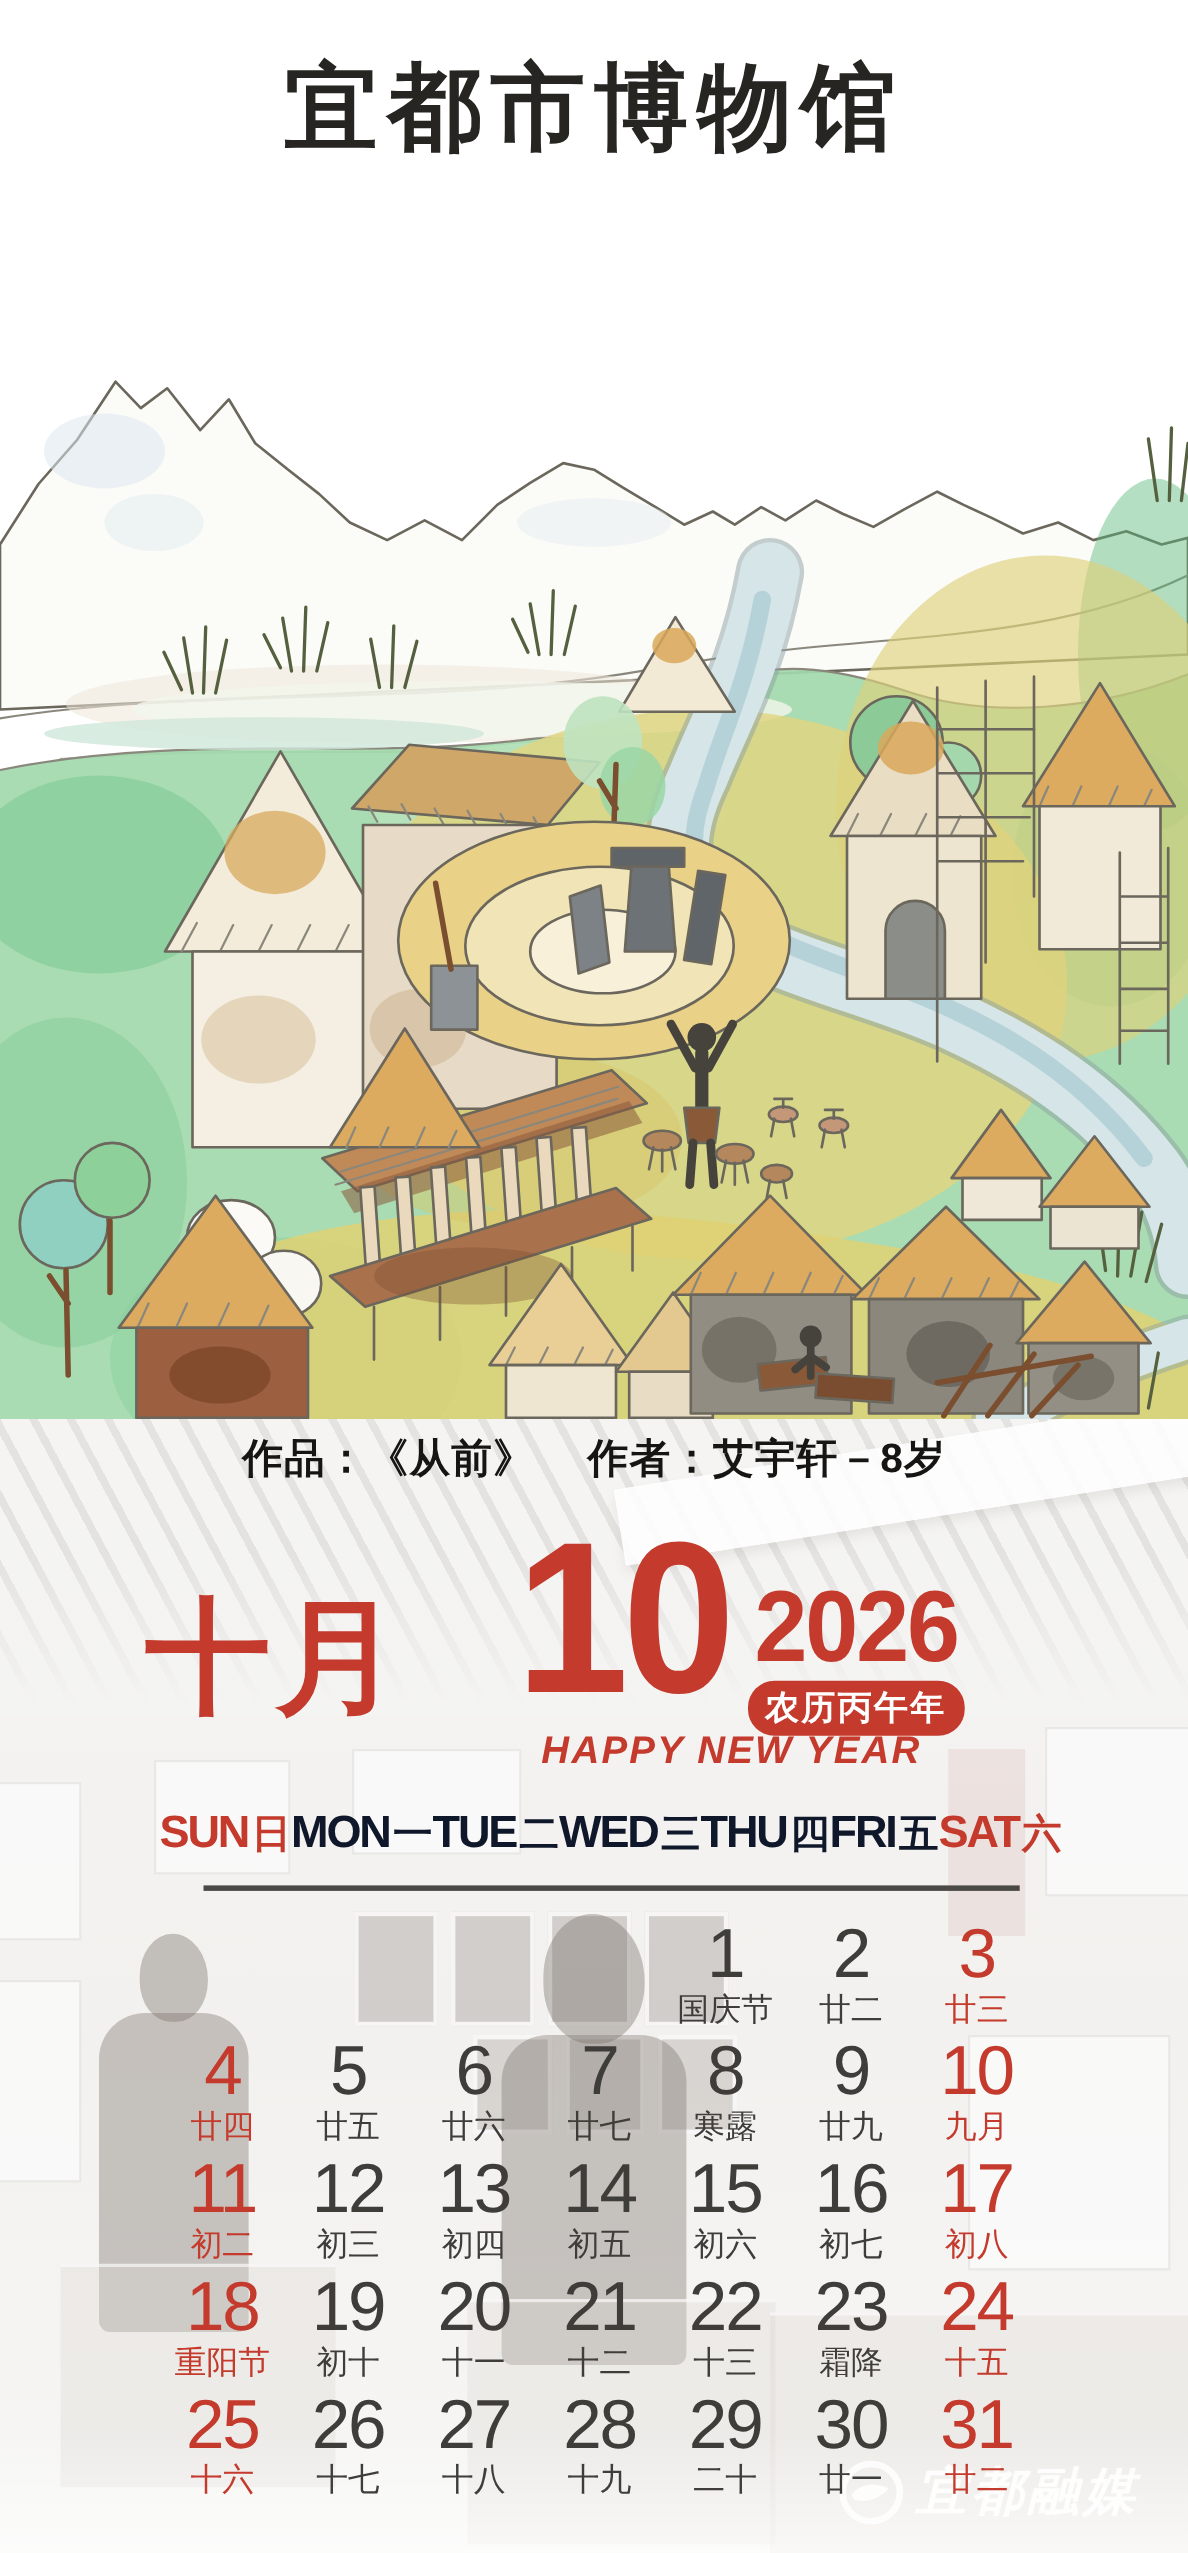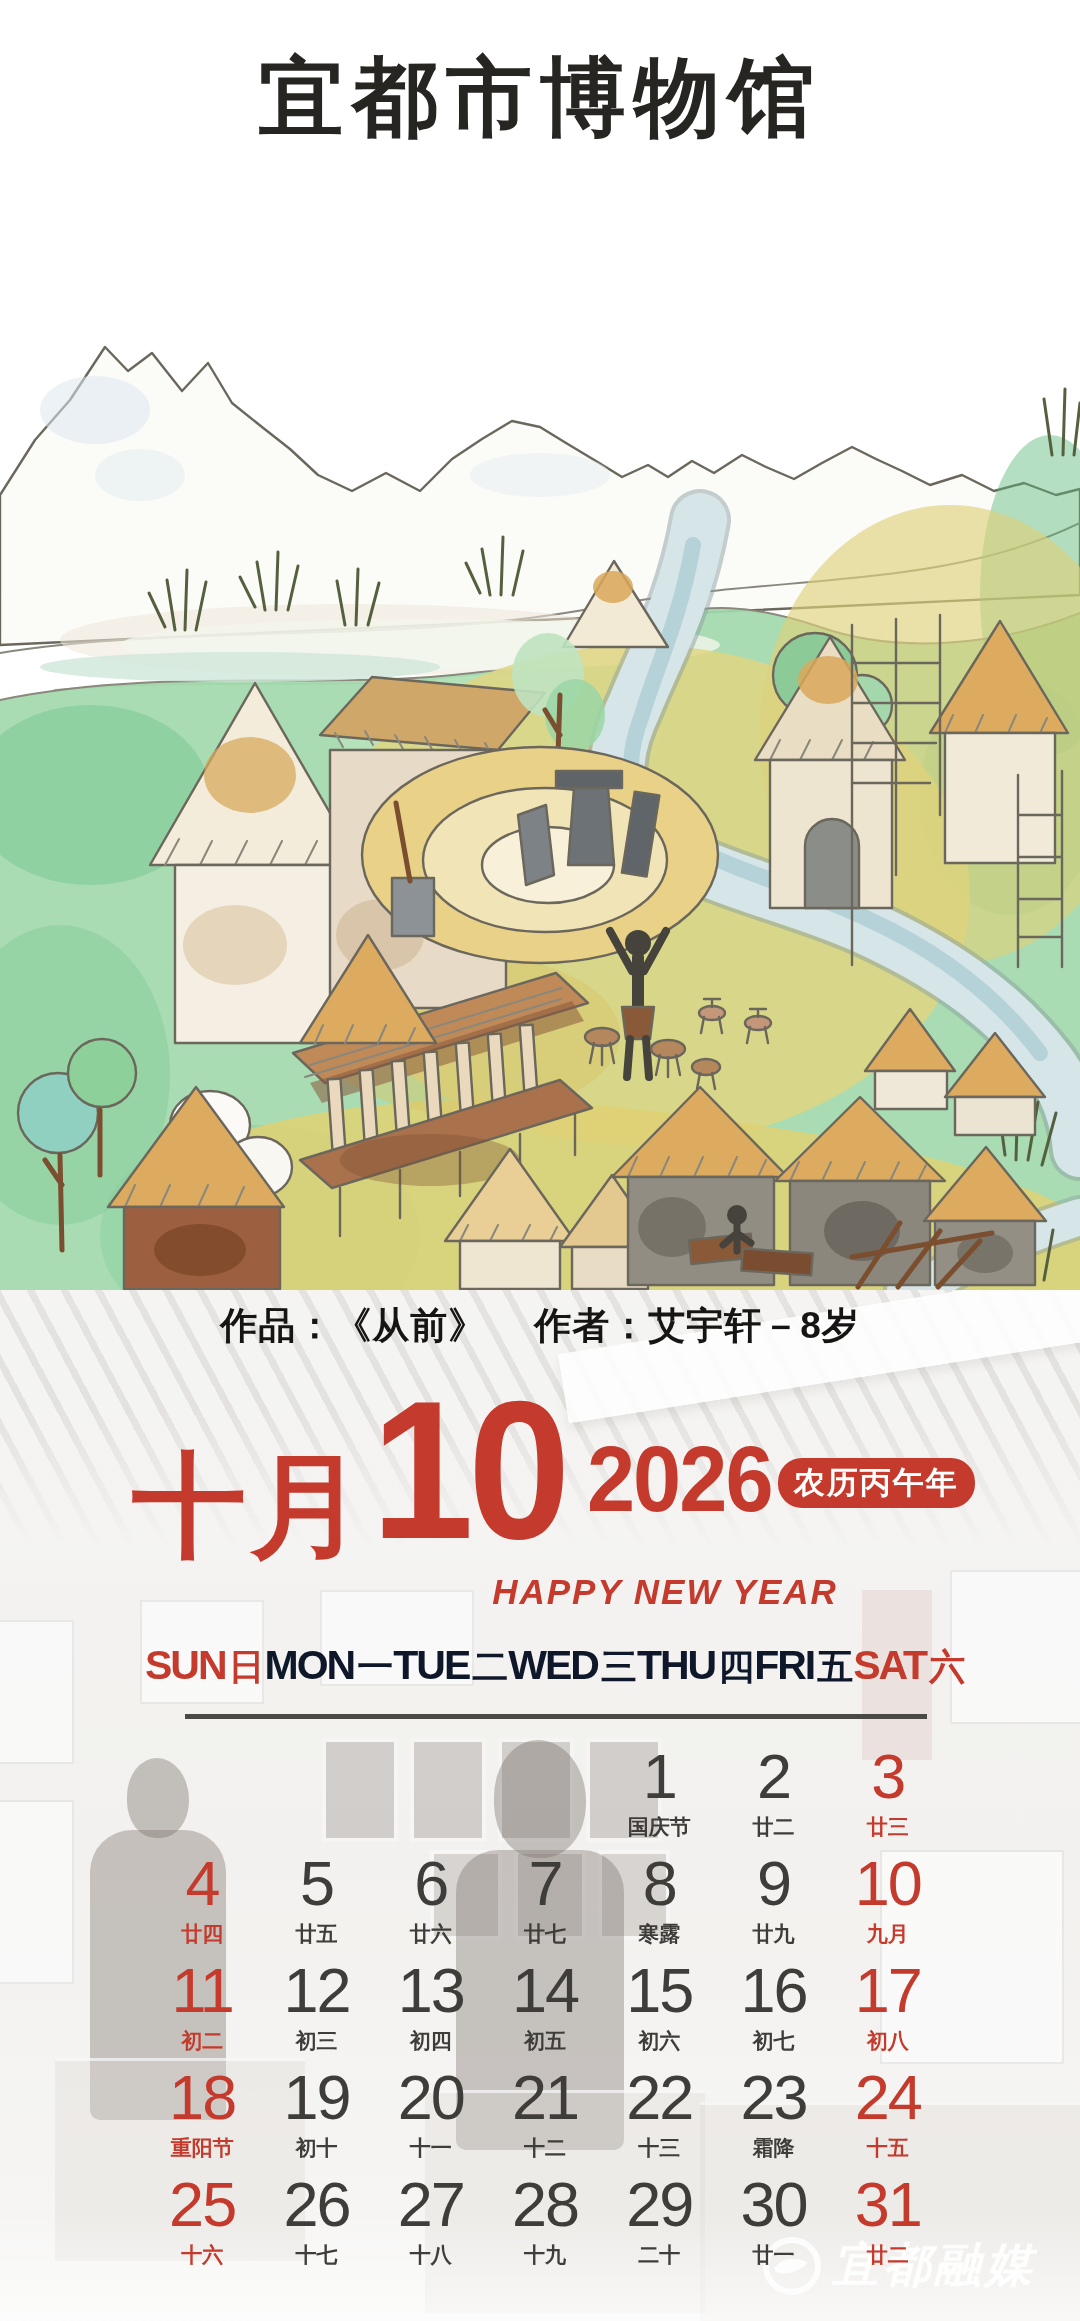--- a/index.html
+++ b/index.html
@@ -56,21 +56,21 @@
     display:flex;justify-content:center;gap:48px;
     font-size:37px;font-weight:bold;color:#161513;letter-spacing:1px;
   }
   
   .month-cn{
     position:absolute;left:132px;top:1430px;
     font-size:114px;font-weight:800;color:var(--red);letter-spacing:4px;
   }
   .month-group{position:absolute;left:440px;top:1378px;width:460px;display:flex;justify-content:center;align-items:flex-start;}
   .month-num{font-size:196px;line-height:186px;font-weight:800;color:var(--red);letter-spacing:-6px;transform:scaleX(.94);}
-  .year-col{display:flex;flex-direction:row;align-items:center;margin:60px 0 0 10px;}
+  .year-col{display:flex;flex-direction:column;align-items:center;margin:60px 0 0 10px;}
   .year-num{font-size:92px;line-height:82px;font-weight:800;color:var(--red);letter-spacing:-2px;transform:scaleX(.94);}
   .lunar-badge{
     margin-top:8px;background:var(--red);color:#fff;
     font-size:31px;font-weight:bold;letter-spacing:2px;
     padding:4px 16px;border-radius:24px;white-space:nowrap;
   }
   .greeting{
     position:absolute;left:425px;top:1572px;width:480px;text-align:center;
     font-size:35px;font-weight:bold;color:var(--red);letter-spacing:2px;white-space:nowrap;font-style:italic;
   }
@@ -81,21 +81,21 @@
   .wd .wd-cn{font-size:36px;font-weight:bold;margin-left:3px;}
   .wd.red{color:var(--red);}
   .head-rule{position:absolute;left:185px;top:1714px;width:742px;height:5px;background:#4b4945;}
   
   .date-grid{
     position:absolute;left:145px;top:1744px;width:800px;
     display:grid;grid-template-columns:repeat(7,1fr);grid-auto-rows:107px;
   }
   .day-cell{text-align:center;color:var(--dark);}
   .day-num{font-size:63px;line-height:64px;font-weight:500;letter-spacing:-2px;}
-  .day-lunar{font-size:21px;line-height:36px;font-weight:700;margin-top:1px;white-space:nowrap;}
+  .day-lunar{font-size:29px;line-height:36px;font-weight:400;margin-top:1px;white-space:nowrap;}
   .day-cell.red{color:var(--red);}
   .day-cell.red .day-lunar{color:var(--red);}
   
   .watermark{
     position:absolute;left:762px;top:2234px;display:flex;align-items:center;gap:10px;
     color:rgba(255,255,255,.82);
   }
   .wm-logo{width:60px;height:60px;flex:0 0 auto;}
   .wm-text{
     font-family:"DejaVu Serif",serif;font-style:italic;font-weight:bold;

